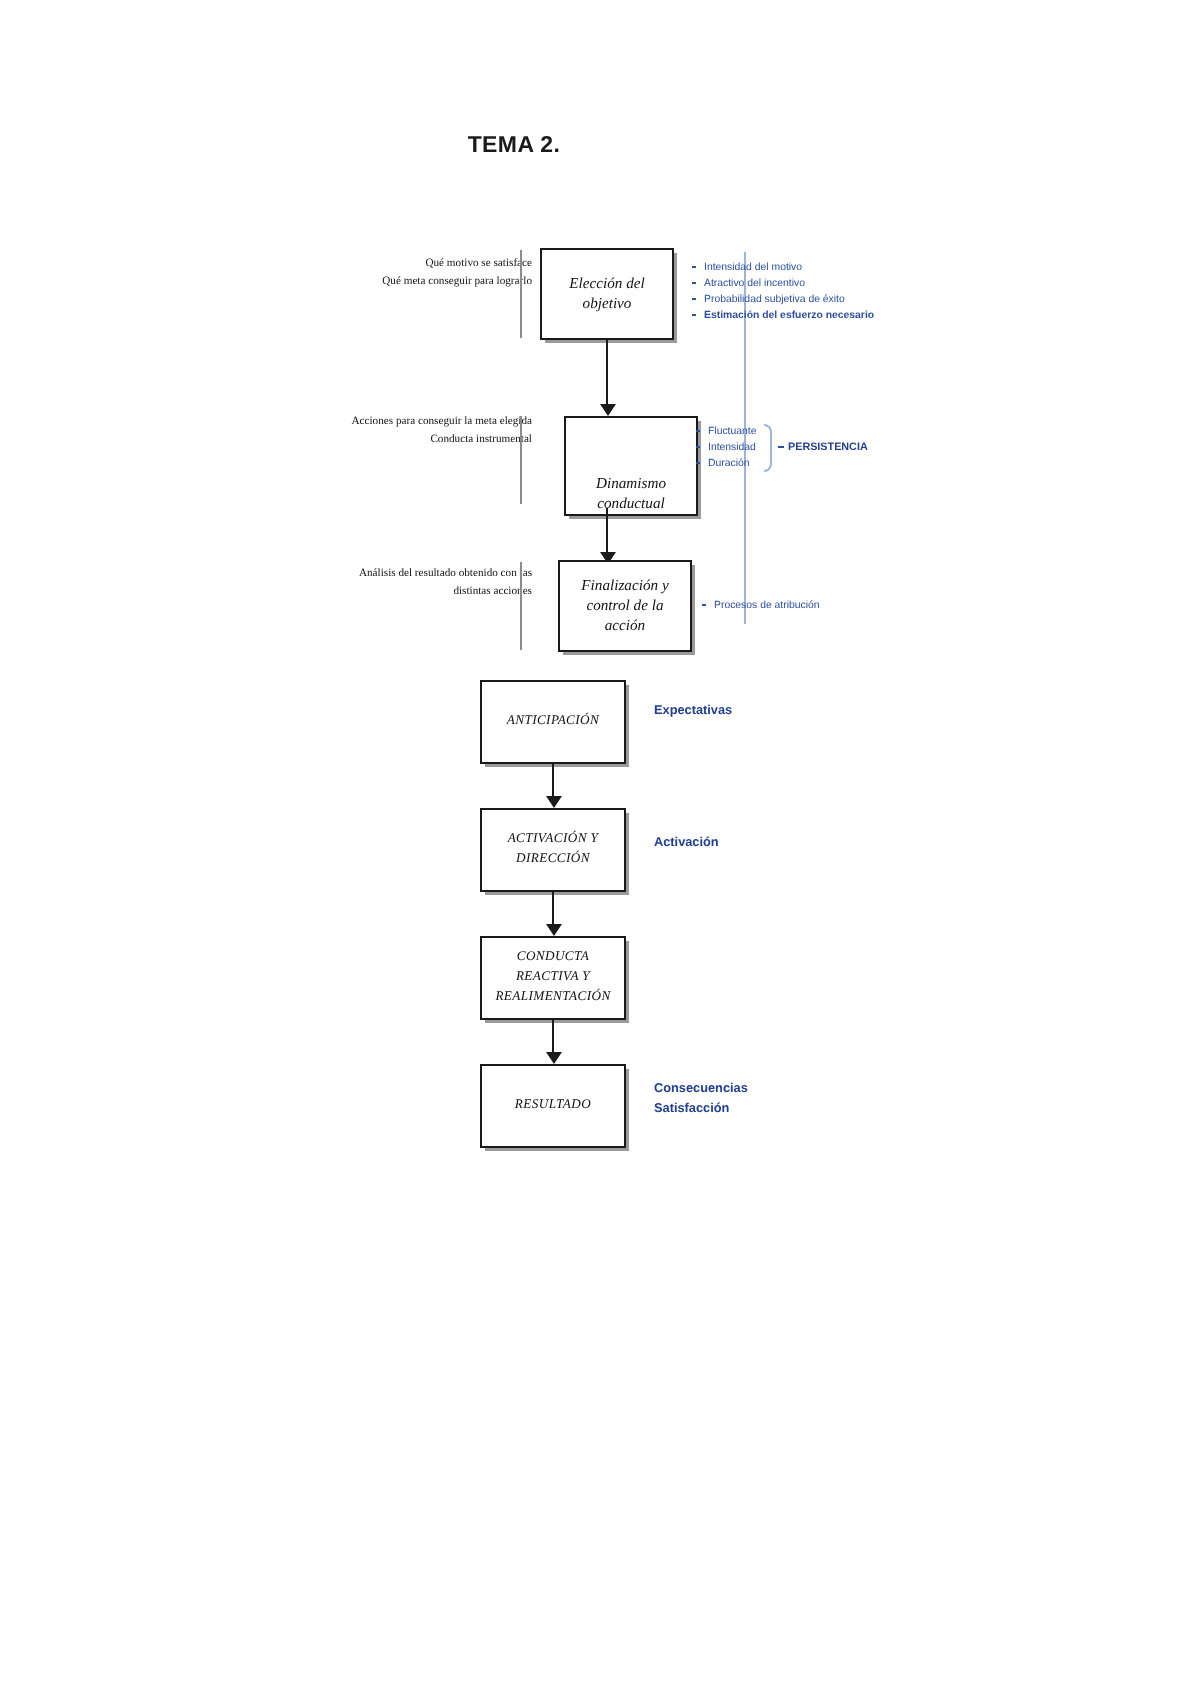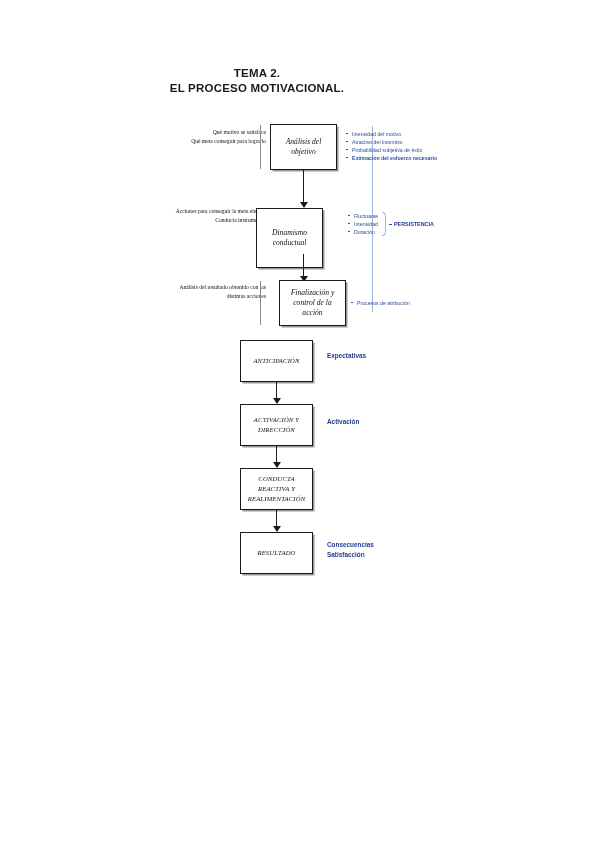--- a/index.html
+++ b/index.html
@@ -166,33 +166,32 @@
     white-space: pre-line;
   }
 </style>
 </head>
 <body>
 
 <div class="page">
 
   <div class="title-block">
     <div class="title-line">TEMA 2.</div>
-    <div class="title-line">EL PROCESO MOTIVACIONAL.</div>
   </div>
 
   <div class="blue-rule" style="left:372px; top:126px; height:186px;"></div>
 
   <div class="left-note" style="left:138px; top:128px; width:128px;">
     <div>Qué motivo se satisface</div>
     <div>Qué meta conseguir para lograrlo</div>
   </div>
   <div class="left-rule" style="left:260px; top:125px; height:44px;"></div>
 
   <div class="box" style="left:270px; top:124px; width:67px; height:46px;">
-    <span class="box-label">Análisis del
+    <span class="box-label">Elección del
 objetivo</span>
   </div>
 
   <div class="bullets" style="left:345px; top:130px;">
     <ul>
       <li>Intensidad del motivo</li>
       <li>Atractivo del incentivo</li>
       <li>Probabilidad subjetiva de éxito</li>
       <li class="bold">Estimación del esfuerzo necesario</li>
     </ul>
@@ -200,21 +199,21 @@
 
   <div class="conn" style="left:303px; top:170px; height:36px;"></div>
   <div class="arrowhead" style="left:299.7px; top:202px;"></div>
 
   <div class="left-note" style="left:130px; top:207px; width:136px;">
     <div>Acciones para conseguir la meta elegida</div>
     <div>Conducta instrumental</div>
   </div>
   <div class="left-rule" style="left:260px; top:208px; height:44px;"></div>
 
-  <div class="box" style="left:256px; top:208px; width:67px; height:60px;">
+  <div class="box" style="left:282px; top:208px; width:67px; height:50px;align-items:flex-end;">
     <span class="box-label">Dinamismo
 conductual</span>
   </div>
 
   <div class="bullets" style="left:347px; top:212px;">
     <ul>
       <li>Fluctuante</li>
       <li>Intensidad</li>
       <li>Duración</li>
     </ul>

